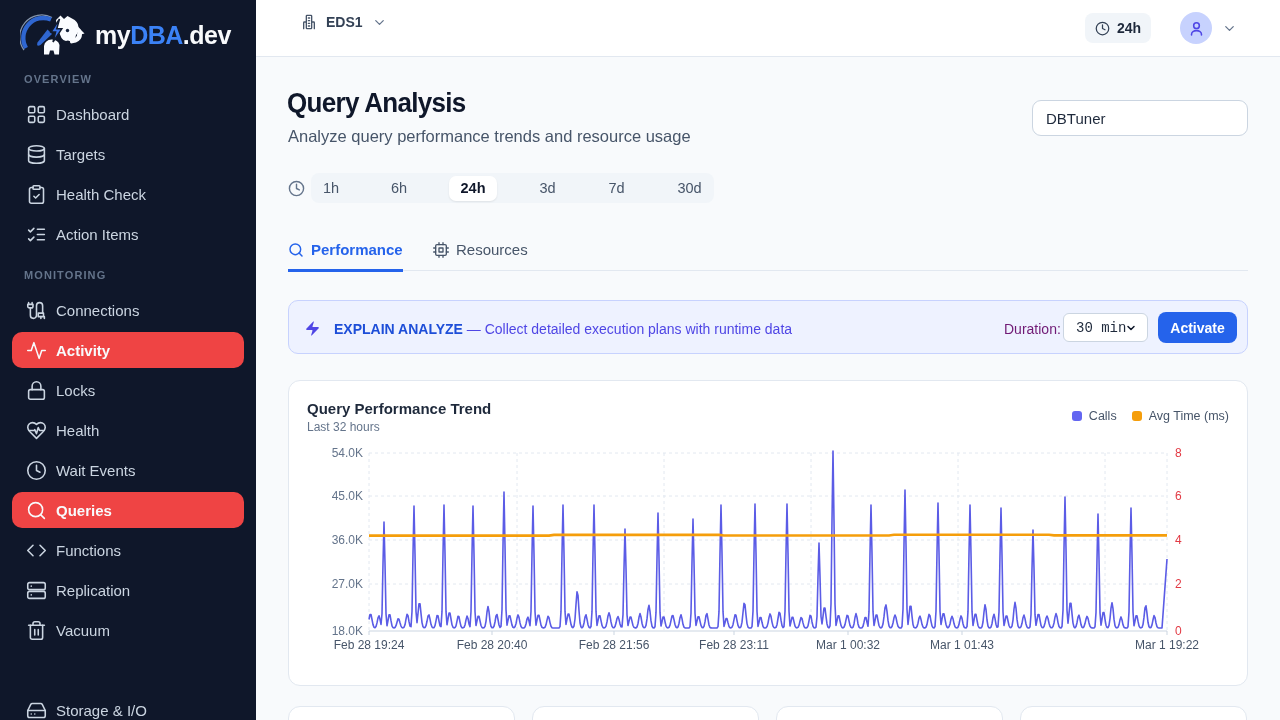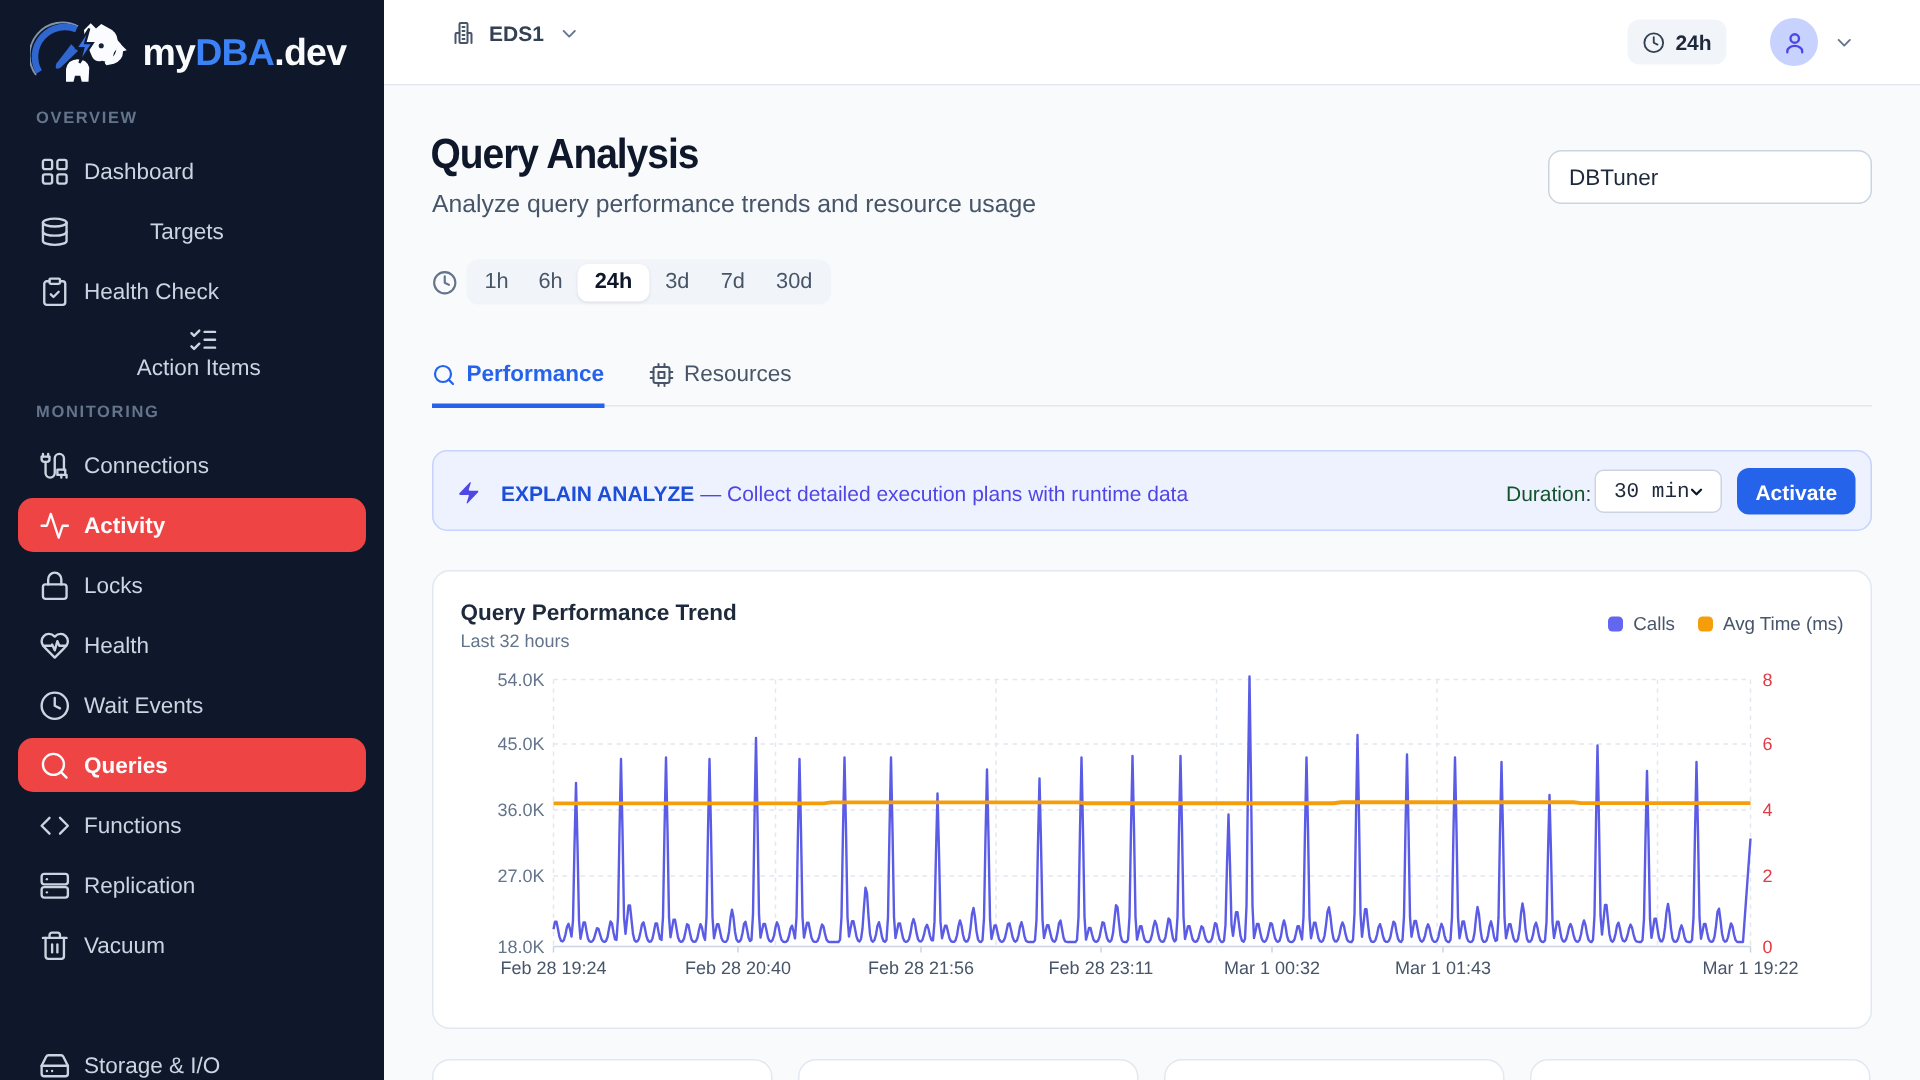--- a/index.html
+++ b/index.html
@@ -23,35 +23,35 @@
 .pill24 { position:absolute; left:829px; top:13px; width:66px; height:30px; background:#f1f5f9; border-radius:8px; display:flex; align-items:center; justify-content:center; color:#1e293b; font-size:14px; font-weight:600; }
 .avatar { position:absolute; left:924px; top:12px; width:32px; height:32px; border-radius:50%; background:#c7d2fe; display:flex; align-items:center; justify-content:center; }
 
 
 .title { position:absolute; left:287px; top:86px; font-size:26px; font-weight:bold; color:#0f172a; letter-spacing:-0.7px; transform:scaleY(1.08); transform-origin:top left; }
 .subtitle { position:absolute; left:288px; top:127px; font-size:16.5px; color:#475569; }
 .dbtuner { position:absolute; left:1032px; top:100px; width:216px; height:36px; background:#fff; border:1px solid #cbd5e1; border-radius:9px; display:flex; align-items:center; color:#1e293b; font-size:15px; }
 .dbtuner span { margin-left:13px; }
 
 .timebar { position:absolute; left:288px; top:173px; display:flex; align-items:center; }
-.pills { margin-left:6px; background:#f1f5f9; border-radius:8px; height:30px; display:flex; align-items:center; padding:0 2px; }
+.pills { margin-left:6px; background:#f1f5f9; border-radius:8px; height:30px; display:flex; align-items:center; padding:0 2px;gap:32px; }
 .pill { width:37px; text-align:center; height:24px; line-height:24px; font-size:14.5px; font-weight:500; color:#475569; }
 .pill.sel { width:48px; background:#ffffff; color:#0f172a; border-radius:7px; height:25px; line-height:25px; font-weight:bold; box-shadow:0 1px 2px rgba(0,0,0,0.08); }
 
 .tabs { position:absolute; left:288px; top:234px; width:960px; height:37px; border-bottom:1px solid #e2e8f0; }
 .tab { position:absolute; top:7px; display:flex; align-items:center; font-size:15px; font-weight:600; }
 .tab.t1 { left:0; color:#2563eb; }
 .tab.t2 { left:145px; color:#475569; font-weight:500; }
 .tab svg { margin-right:7px; }
 .tabline { position:absolute; left:0; top:35px; width:115px; height:2.5px; background:#2563eb; }
 
 .banner { position:absolute; left:288px; top:300px; width:960px; height:54px; background:#eef2ff; border:1px solid #c7d2fe; border-radius:10px; }
 .banner-text { position:absolute; left:45px; top:20px; font-size:14px; color:#4f46e5; }
 .banner-text b { color:#1d4ed8; font-weight:700; }
-.duration { position:absolute; left:715px; top:20px; font-size:14px; color:#14532d;text-align:center; }
+.duration { position:absolute; left:715px; top:20px; font-size:14px; color:#701a75;text-align:center; }
 .dursel { position:absolute; left:774px; top:12px; width:85px; height:29px; background:#fff; border:1px solid #cbd5e1; border-radius:6px; display:flex; align-items:center; font-size:14px; color:#1e293b;font-family:Liberation Mono, monospace; }
 .dursel span { margin-left:12px; }
 .activate { position:absolute; left:869px; top:11px; width:79px; height:31px; background:#2563eb; border-radius:8px; color:#fff; font-size:14px; font-weight:600; display:flex; align-items:center; justify-content:center; }
 
 .chartcard { position:absolute; left:288px; top:380px; width:960px; height:306px; background:#fff; border:1px solid #e2e8f0; border-radius:12px; }
 .ctitle { position:absolute; left:18px; top:19px; font-size:15px; font-weight:bold; color:#1e293b; }
 .csub { position:absolute; left:18px; top:39px; font-size:12px; color:#64748b; }
 .legend { position:absolute; right:18px; top:28px; display:flex; align-items:center; font-size:12.5px; color:#475569; }
 .sq { width:10px; height:10px; border-radius:3px; margin-right:7px; }
 
@@ -81,37 +81,37 @@
     <div class="sect" style="top:269px;">MONITORING</div>
     <div class="nav-item" style="top:96px;">
         <svg width="21" height="21" viewBox="0 0 24 24" fill="none" stroke="#cbd5e1" stroke-width="1.8" stroke-linecap="round" stroke-linejoin="round">
           <rect x="3" y="3" width="7" height="7" rx="1.5"></rect>
           <rect x="14" y="3" width="7" height="7" rx="1.5"></rect>
           <rect x="3" y="14" width="7" height="7" rx="1.5"></rect>
           <rect x="14" y="14" width="7" height="7" rx="1.5"></rect>
         </svg>
         <span>Dashboard</span>
       </div>
-    <div class="nav-item" style="top:136px;gap:44px;">
+    <div class="nav-item" style="top:136px;">
         <svg width="21" height="21" viewBox="0 0 24 24" fill="none" stroke="#cbd5e1" stroke-width="1.8" stroke-linecap="round" stroke-linejoin="round">
           <ellipse cx="12" cy="5" rx="9" ry="3"></ellipse>
           <path d="M3 5 V19 a9 3 0 0 0 18 0 V5"></path>
           <path d="M3 12 a9 3 0 0 0 18 0"></path>
         </svg>
         <span>Targets</span>
       </div>
     <div class="nav-item" style="top:176px;">
         <svg width="21" height="21" viewBox="0 0 24 24" fill="none" stroke="#cbd5e1" stroke-width="1.8" stroke-linecap="round" stroke-linejoin="round">
           <rect x="8" y="2" width="8" height="4" rx="1" ry="1"></rect>
           <path d="M16 4h2a2 2 0 0 1 2 2v14a2 2 0 0 1-2 2H6a2 2 0 0 1-2-2V6a2 2 0 0 1 2-2h2"></path>
           <path d="m9 14 2 2 4-4"></path>
         </svg>
         <span>Health Check</span>
       </div>
-    <div class="nav-item" style="top:216px;flex-direction:column;">
+    <div class="nav-item" style="top:216px;">
         <svg width="21" height="21" viewBox="0 0 24 24" fill="none" stroke="#cbd5e1" stroke-width="1.8" stroke-linecap="round" stroke-linejoin="round">
           <path d="m3 7 2 2 4-4"></path>
           <path d="m3 17 2 2 4-4"></path>
           <path d="M13 6h8"></path>
           <path d="M13 12h8"></path>
           <path d="M13 18h8"></path>
         </svg>
         <span>Action Items</span>
       </div>
     <div class="nav-item" style="top:292px;">

